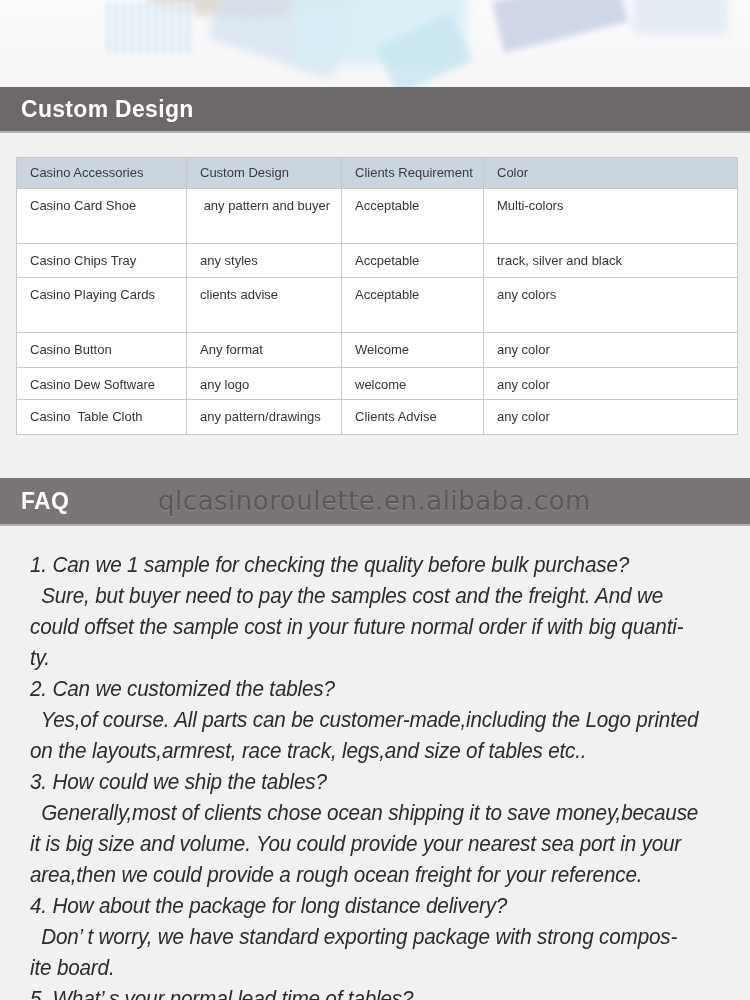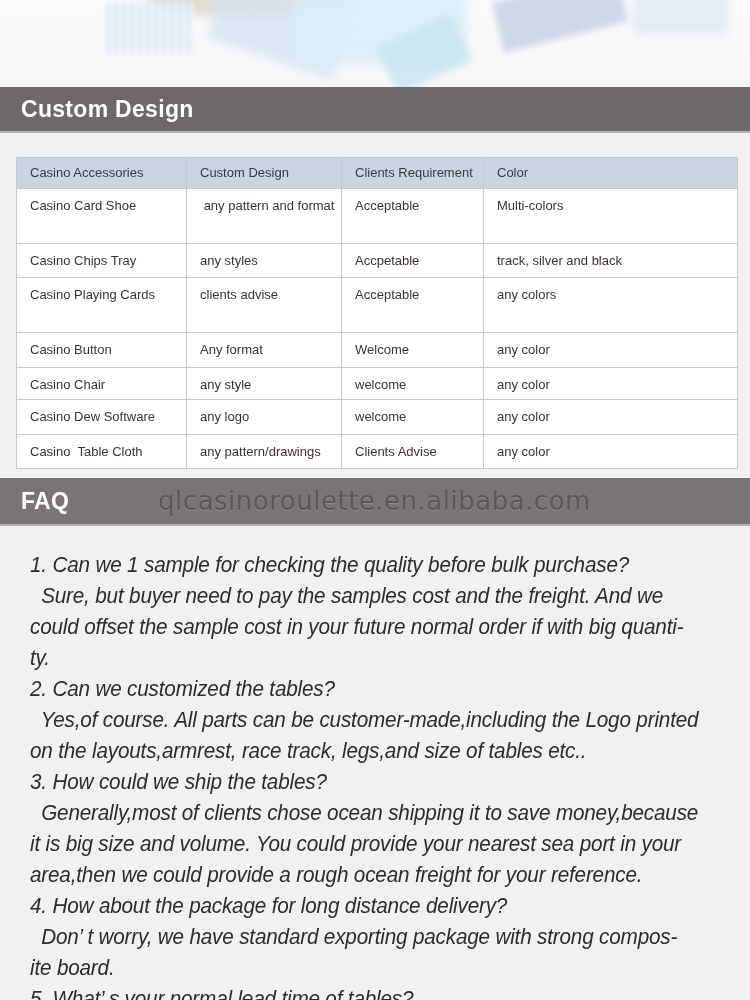--- a/index.html
+++ b/index.html
@@ -114,46 +114,40 @@
     <tr>
         <th>Casino Accessories</th>
         <th>Custom Design</th>
         <th>Clients Requirement</th>
         <th>Color</th>
       </tr>
   </thead>
   <tbody>
       <tr>
         <td>Casino Card Shoe</td>
-        <td> any pattern and format</td>
+        <td> any pattern and buyer</td>
         <td>Acceptable</td>
         <td>Multi-colors</td>
       </tr>
       <tr>
         <td>Casino Chips Tray</td>
         <td>any styles</td>
         <td>Accpetable</td>
         <td>track, silver and black</td>
       </tr>
       <tr>
         <td>Casino Playing Cards</td>
         <td>clients advise</td>
         <td>Acceptable</td>
         <td>any colors</td>
       </tr>
       <tr>
         <td>Casino Button</td>
         <td>Any format</td>
         <td>Welcome</td>
-        <td>any color</td>
-      </tr>
-      <tr>
-        <td>Casino Chair</td>
-        <td>any style</td>
-        <td>welcome</td>
         <td>any color</td>
       </tr>
       <tr>
         <td>Casino Dew Software</td>
         <td>any logo</td>
         <td>welcome</td>
         <td>any color</td>
       </tr>
       <tr>
         <td>Casino  Table Cloth</td>

